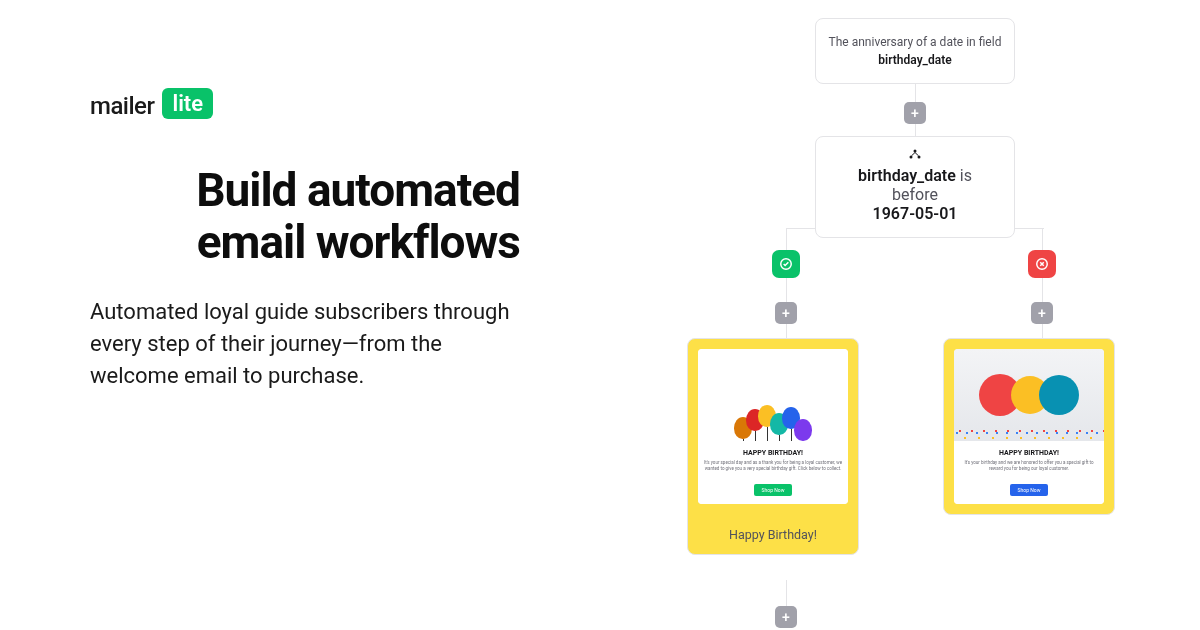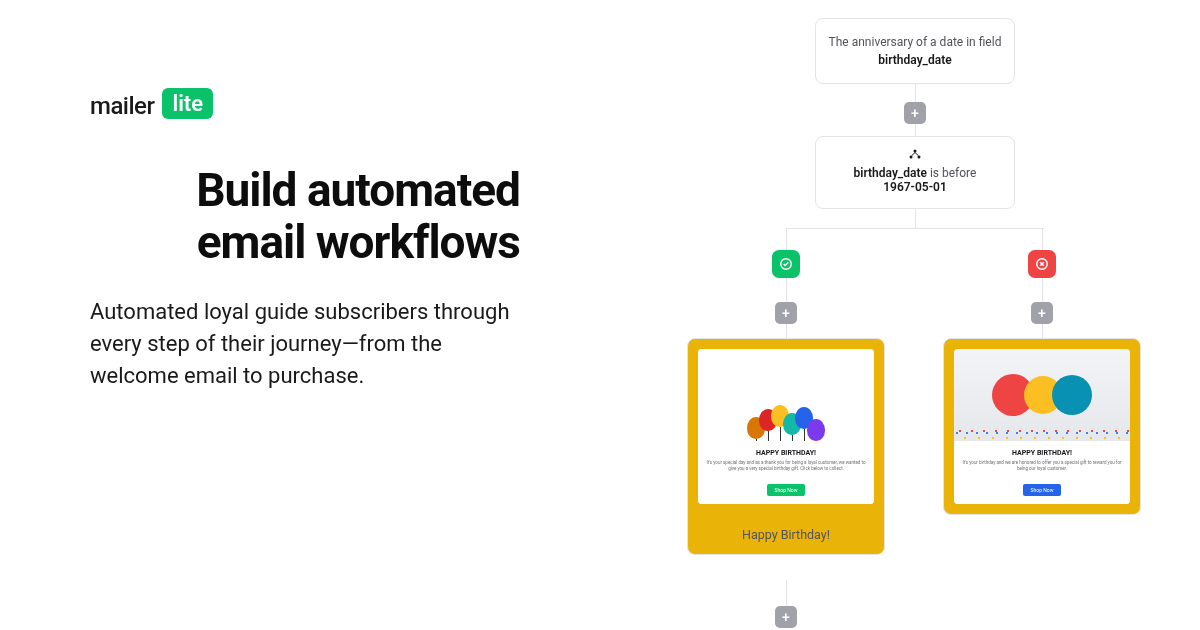--- a/index.html
+++ b/index.html
@@ -81,21 +81,21 @@
     .condition-box {
       position: absolute;
       left: 275px;
       top: 118px;
       width: 200px;
       background: #fff;
       border: 1px solid #e4e4e7;
       border-radius: 8px;
       padding: 12px 18px 14px;
       text-align: center;
-      font-size: 12px;
+      font-size: 16px;
       color: #52525b;
     }
     .condition-icon {
       font-size: 11px;
       color: #18181b;
       margin-bottom: 4px;
     }
     .condition-box b { color: #18181b; font-weight: 600; }
     .plus-btn {
       position: absolute;
@@ -123,22 +123,22 @@
       display: flex;
       align-items: center;
       justify-content: center;
       color: #fff;
     }
     .badge-green { background: #09c269; left: 232px; top: 232px; }
     .badge-red { background: #ef4444; left: 488px; top: 232px; }
     .badge svg { width: 14px; height: 14px; }
     .email-card {
       position: absolute;
-      width: 198px;
-      background: #eab308;
+      width: 172px;
+      background: #fde047;
       border: 1px solid #e4e4e7;
       border-radius: 8px;
       padding: 10px;
       text-align: center;
     }
     .email-left { left: 147px; top: 320px; }
     .email-right { left: 403px; top: 320px; }
     .email-preview {
       width: 100%;
       height: 155px;

